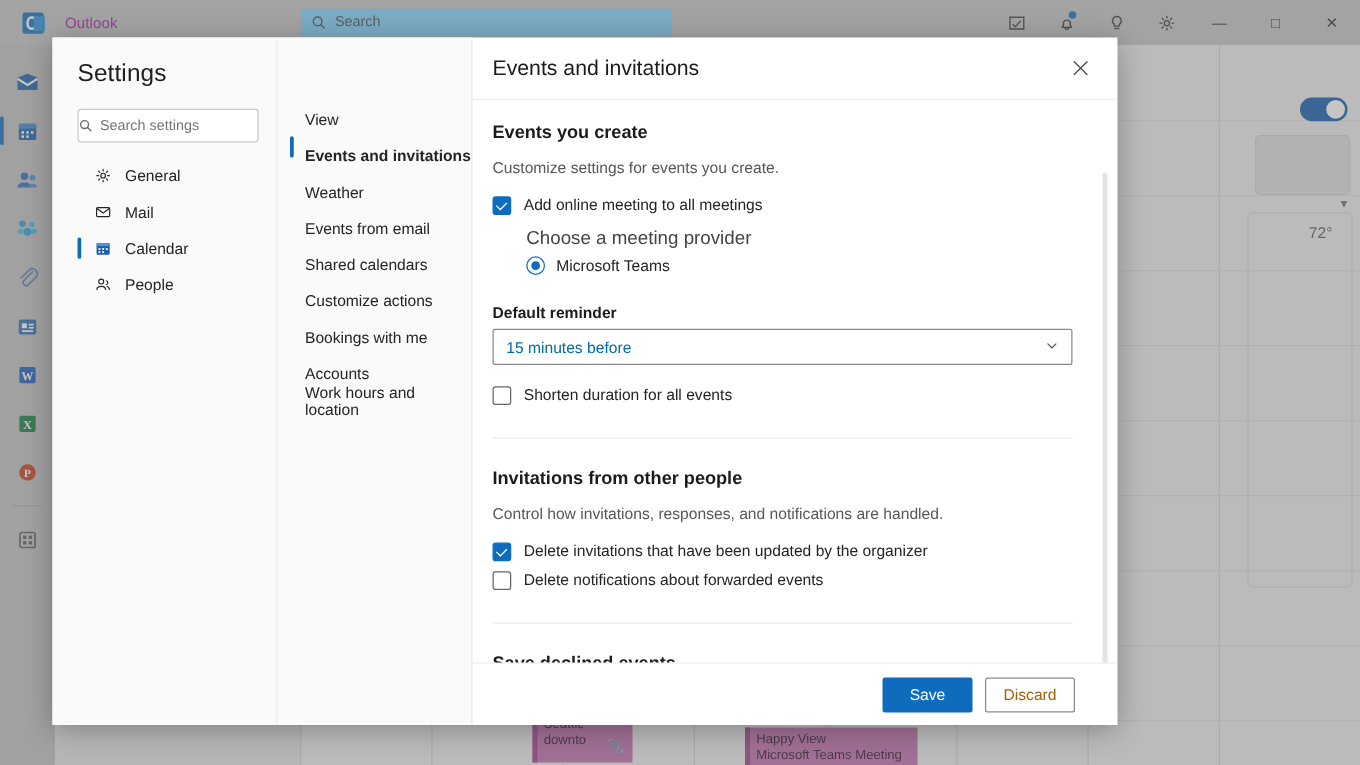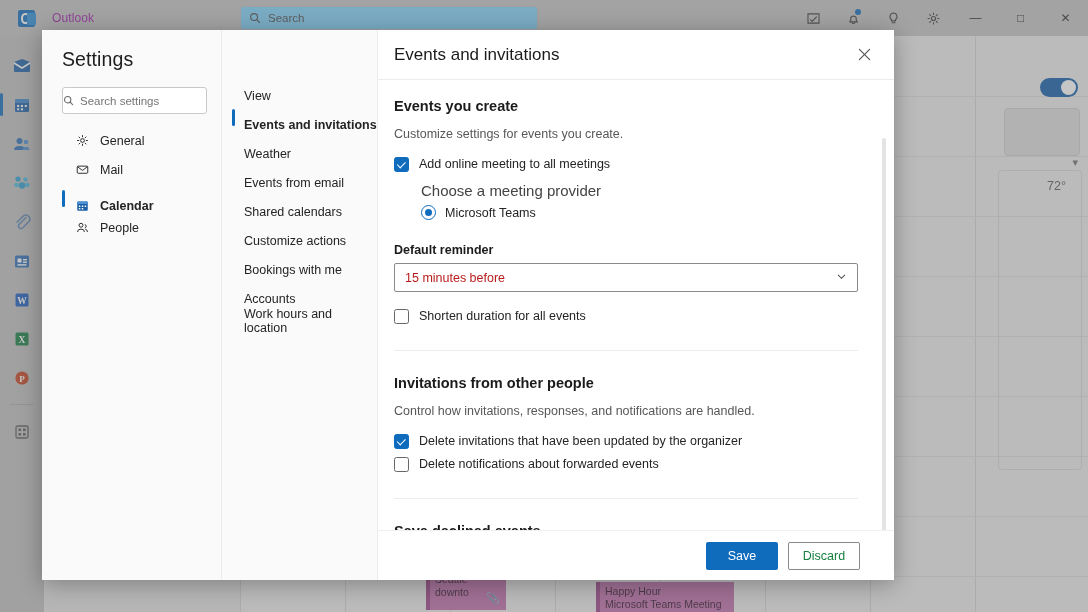--- a/index.html
+++ b/index.html
@@ -130,21 +130,21 @@
   .set-search input {
     border: 0; outline: 0; font-size: 11.5px; color: #333; background: transparent;
     width: 110px; font-family: "Liberation Sans", sans-serif;
   }
   .set-search input::placeholder { color: #757575; }
   .cat-list { margin-top: 12px; }
   .cat {
     position: relative; height: 29px; display: flex; align-items: center; gap: 10px;
     font-size: 12.5px; color: #242424; padding-left: 12px;
   }
-  .cat.sel { font-weight: 700; align-items: flex-end; }
+  .cat.sel { font-weight: 400; }
   .cat.sel::before {
     content: ""; position: absolute; left: 0; top: 6px; width: 2.5px; height: 17px;
     background: #0f6cbd; border-radius: 2px;
   }
   .cat .ic { width: 16px; height: 16px; display: flex; align-items: center; justify-content: center; }
 
   
   .dlg-nav {
     width: 156px; height: 100%; background: #fafafa; padding: 44px 0 0 6px;
     border-right: 1px solid #ebebeb;
@@ -196,38 +196,38 @@
     width: 15px; height: 15px; border-radius: 50%;
     border: 1.4px solid #0f6cbd; display: flex; align-items: center; justify-content: center;
   }
   .radio .dot { width: 7.5px; height: 7.5px; border-radius: 50%; background: #0f6cbd; }
   .radio-label { font-size: 12.5px; color: #242424; }
 
   .field-label { font-size: 12.5px; color: #1b1b1b; font-weight: 600; margin: 23px 0 6px; }
   .select-box {
     height: 29px; border: 1px solid #8a8a8a; border-radius: 2px; background: #fff;
     display: flex; align-items: center; padding: 0 10px;
-    font-size: 12.5px; color: #b91c1c;
+    font-size: 12.5px; color: #0369a1;
   }
   .select-box .chev { margin-left: auto; color: #505050; font-size: 10px; }
 
   .divider { height: 1px; background: #ececec; margin: 26px 0 24px; }
 
   .pane-foot {
     height: 50px; flex-shrink: 0; display: flex; align-items: center;
     justify-content: flex-end; gap: 10px; padding: 0 34px 0 0;
     border-top: 1px solid #f0f0f0;
   }
   .btn-primary {
     min-width: 72px; height: 28px; background: #0f6cbd; color: #fff;
     font-size: 12.5px; border: 0; border-radius: 2px; cursor: pointer;
     font-family: "Liberation Sans", sans-serif;
   }
   .btn-secondary {
-    min-width: 72px; height: 28px; background: #fff; color: #15803d;
+    min-width: 72px; height: 28px; background: #fff; color: #a16207;
     font-size: 12.5px; border: 1px solid #8a8a8a; border-radius: 2px; cursor: pointer;
     font-family: "Liberation Sans", sans-serif;
   }
 
   .pane-scroll {
     position: absolute; right: 8px; top: 58px; width: 4px; height: 440px;
     background: #e4e4e4; border-radius: 2px;
   }
 </style>
 </head>
@@ -335,21 +335,21 @@
         <div class="bg-row" style="top:360px"></div>
         <div class="bg-row" style="top:420px"></div>
         <div class="bg-row" style="top:480px"></div>
         <div class="bg-row" style="top:540px"></div>
 
         <div class="bg-event" style="left:186px; top:534px; width:80px; height:40px;">
           <span>Seattle downto</span>
           <span class="clip">📎</span>
         </div>
         <div class="bg-event" style="left:356px; top:546px; width:138px; height:36px;">
-          <div>Happy Hour</div>
+          <div>Happy View</div>
           <div>Microsoft Teams Meeting</div>
         </div>
       </div>
 
       <div class="bg-weather-box"></div>
       <div class="bg-toggle">
         <div class="knob"></div>
       </div>
       <div class="bg-card"></div>
       <div class="bg-chev">▾</div>

